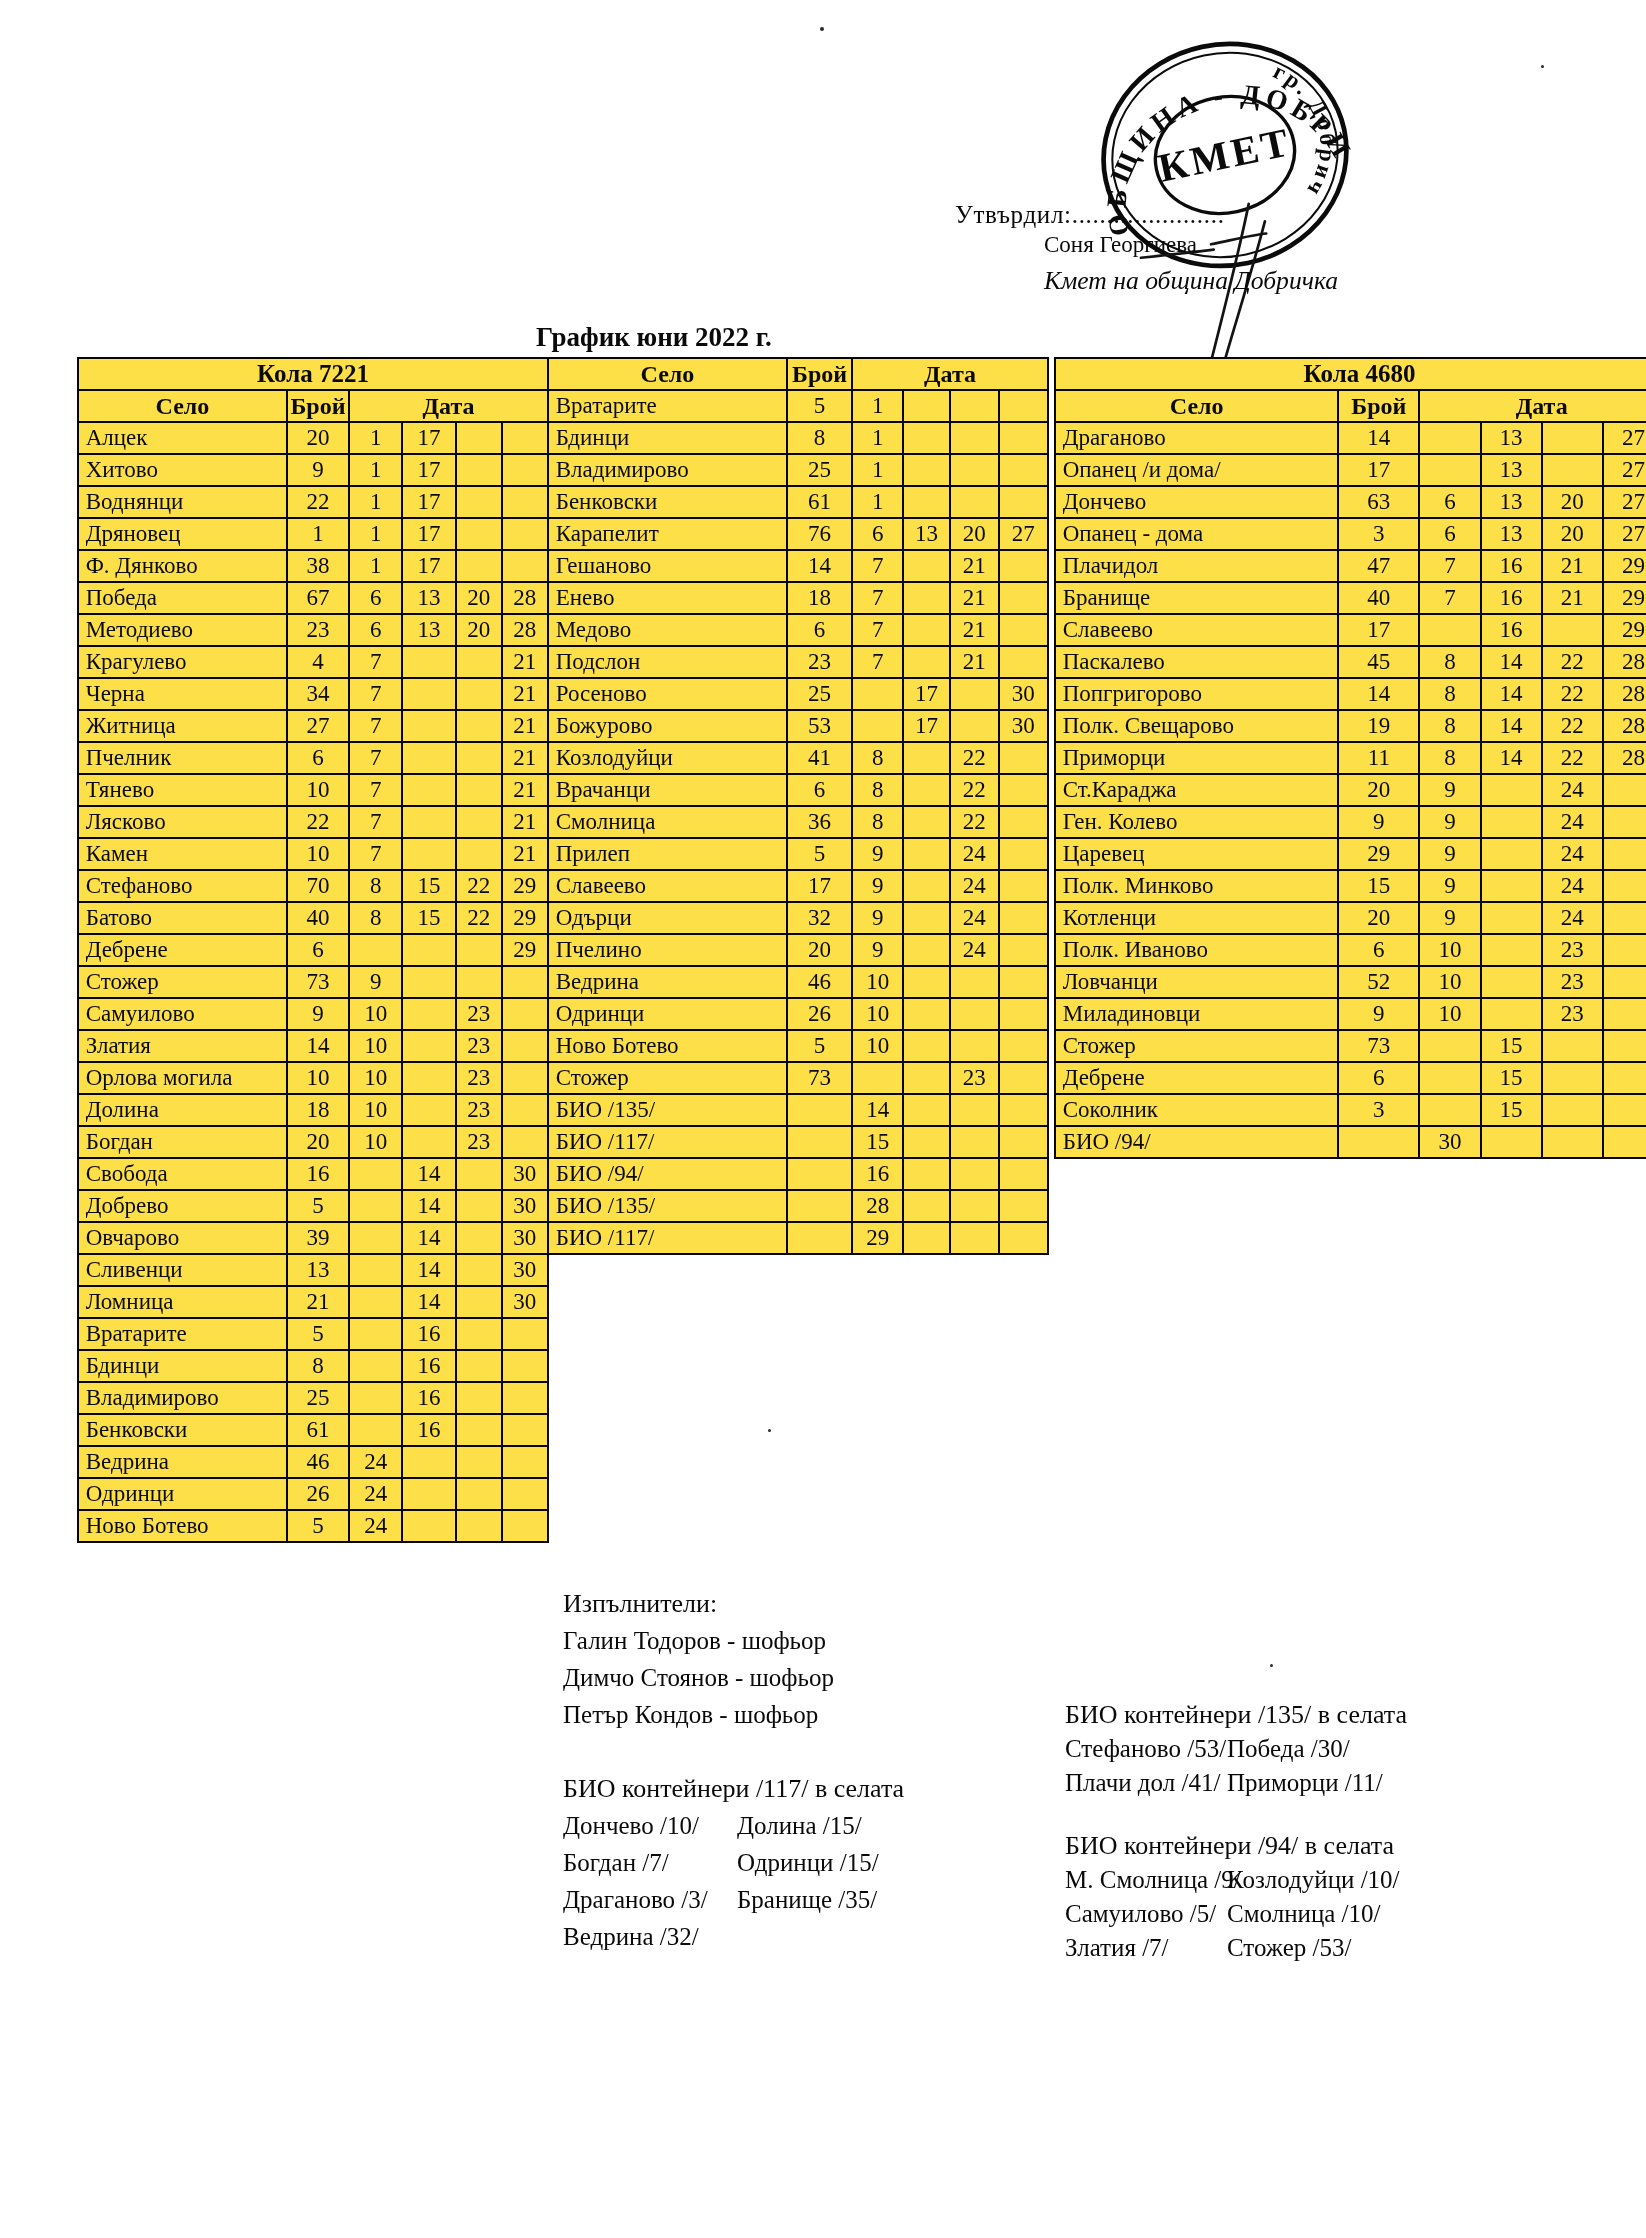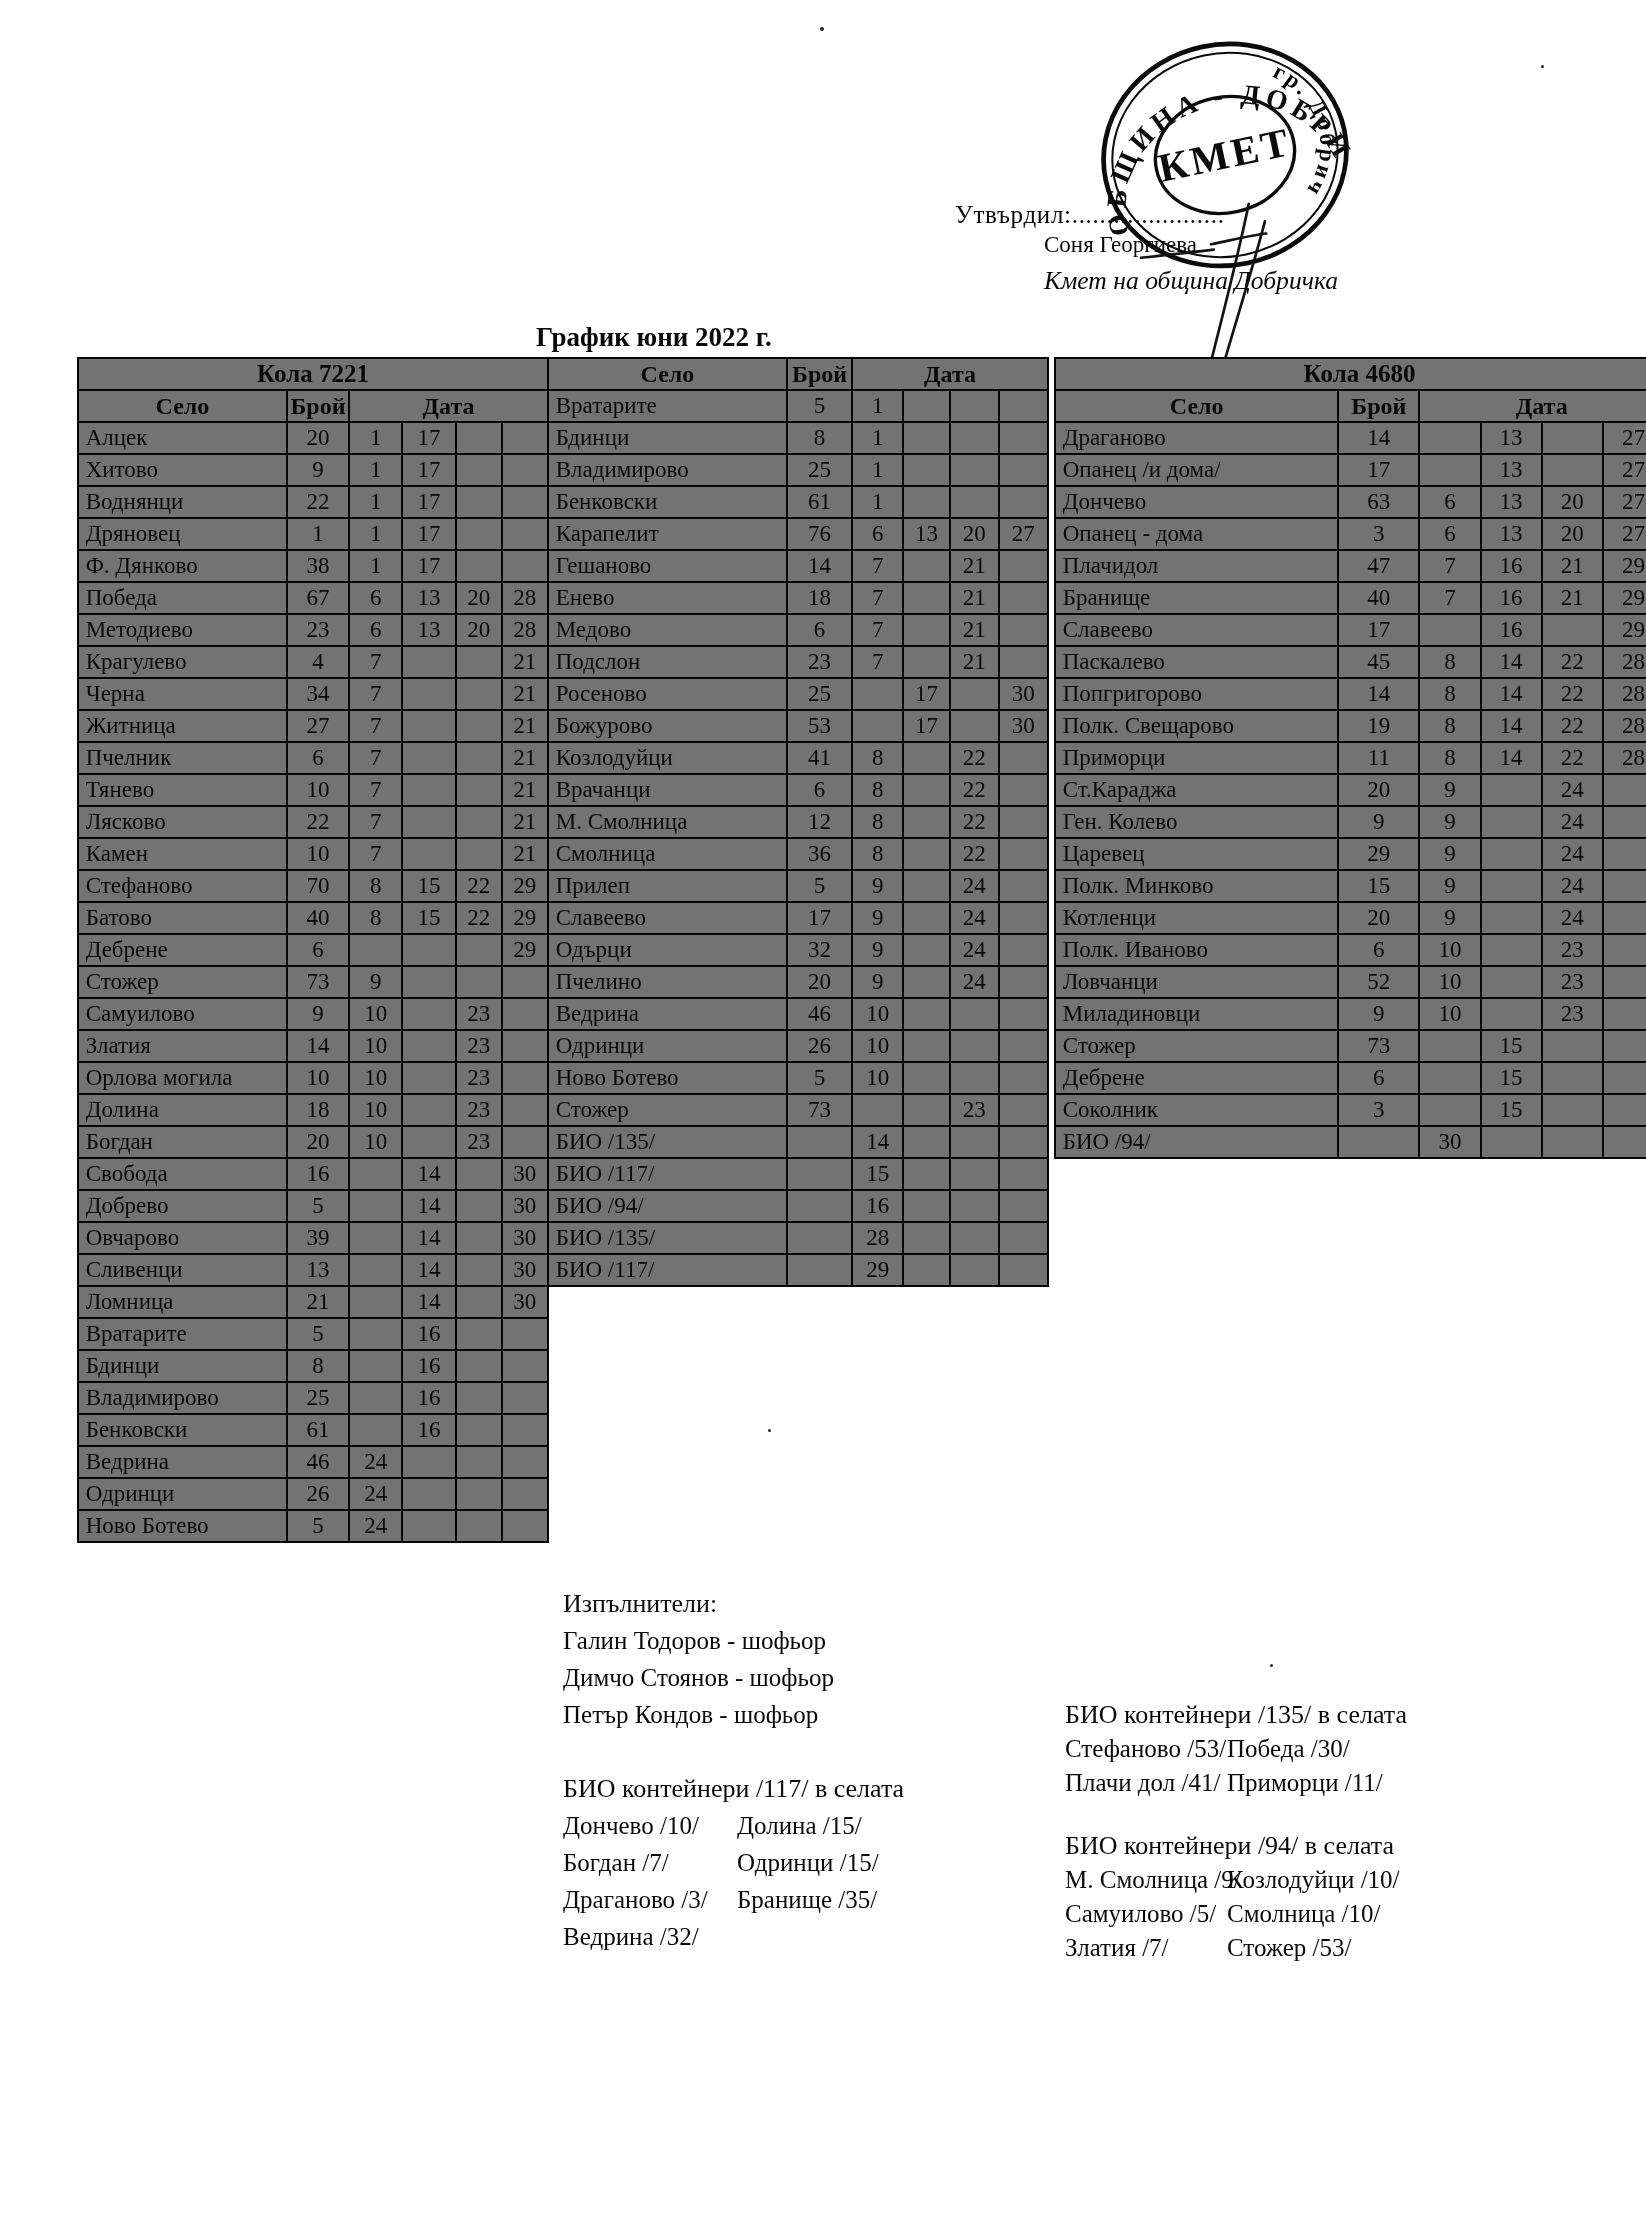--- a/index.html
+++ b/index.html
@@ -10,21 +10,21 @@
     margin:0 auto; overflow:hidden;
   }
   
   .doc-title { position:absolute; left:536px; top:302px; font-size:27px; font-weight:bold; white-space:nowrap;margin-top:20px; }
   .approval-label { position:absolute; left:955px; top:201px; font-size:25px; white-space:nowrap; letter-spacing:0.7px; }
   .approval-name  { position:absolute; left:1044px; top:232px; font-size:23px; white-space:nowrap; }
   .approval-role  { position:absolute; left:1044px; top:266px; font-size:25.6px; font-style:italic; white-space:nowrap; }
   .stamp-svg { position:absolute; left:1082px; top:27px; width:290px; height:266px; }
   .sig-svg   { position:absolute; left:1079px; top:162px; width:229px; height:337px; pointer-events:none; }
   
-  table.sched { position:absolute; border-collapse:collapse; table-layout:fixed; background:#737373; }
+  table.sched { position:absolute; border-collapse:collapse; table-layout:fixed; background:#fde047; }
   table.sched td { border:2px solid #060606; height:30px; line-height:30px; font-size:23px;
                    padding:0; overflow:hidden; white-space:nowrap; }
   table.sched td.kola { font-size:25px; font-weight:bold; text-align:center; height:30px; }
   table.sched td.hdr  { font-size:24px; font-weight:bold; text-align:center; height:32px; }
   table.sched td.v-cell { text-align:left; padding-left:6.7px; }
   table.sched td.n-cell, table.sched td.d-cell { text-align:center; }
   #table-kola-7221 { left:77px;  top:357px; width:472px; }
   #table-kola-4491 { left:547px;  top:357px; width:502px; }
   #table-kola-4680 { left:1054px; top:357px; width:611px; }
   
@@ -500,28 +500,20 @@
         </tr>
         <tr>
           <td class="v-cell">Врачанци</td>
           <td class="n-cell">6</td>
           <td class="d-cell">8</td>
           <td class="d-cell"></td>
           <td class="d-cell">22</td>
           <td class="d-cell"></td>
         </tr>
         <tr>
-          <td class="v-cell">М. Смолница</td>
-          <td class="n-cell">12</td>
-          <td class="d-cell">8</td>
-          <td class="d-cell"></td>
-          <td class="d-cell">22</td>
-          <td class="d-cell"></td>
-        </tr>
-        <tr>
           <td class="v-cell">Смолница</td>
           <td class="n-cell">36</td>
           <td class="d-cell">8</td>
           <td class="d-cell"></td>
           <td class="d-cell">22</td>
           <td class="d-cell"></td>
         </tr>
         <tr>
           <td class="v-cell">Прилеп</td>
           <td class="n-cell">5</td>

